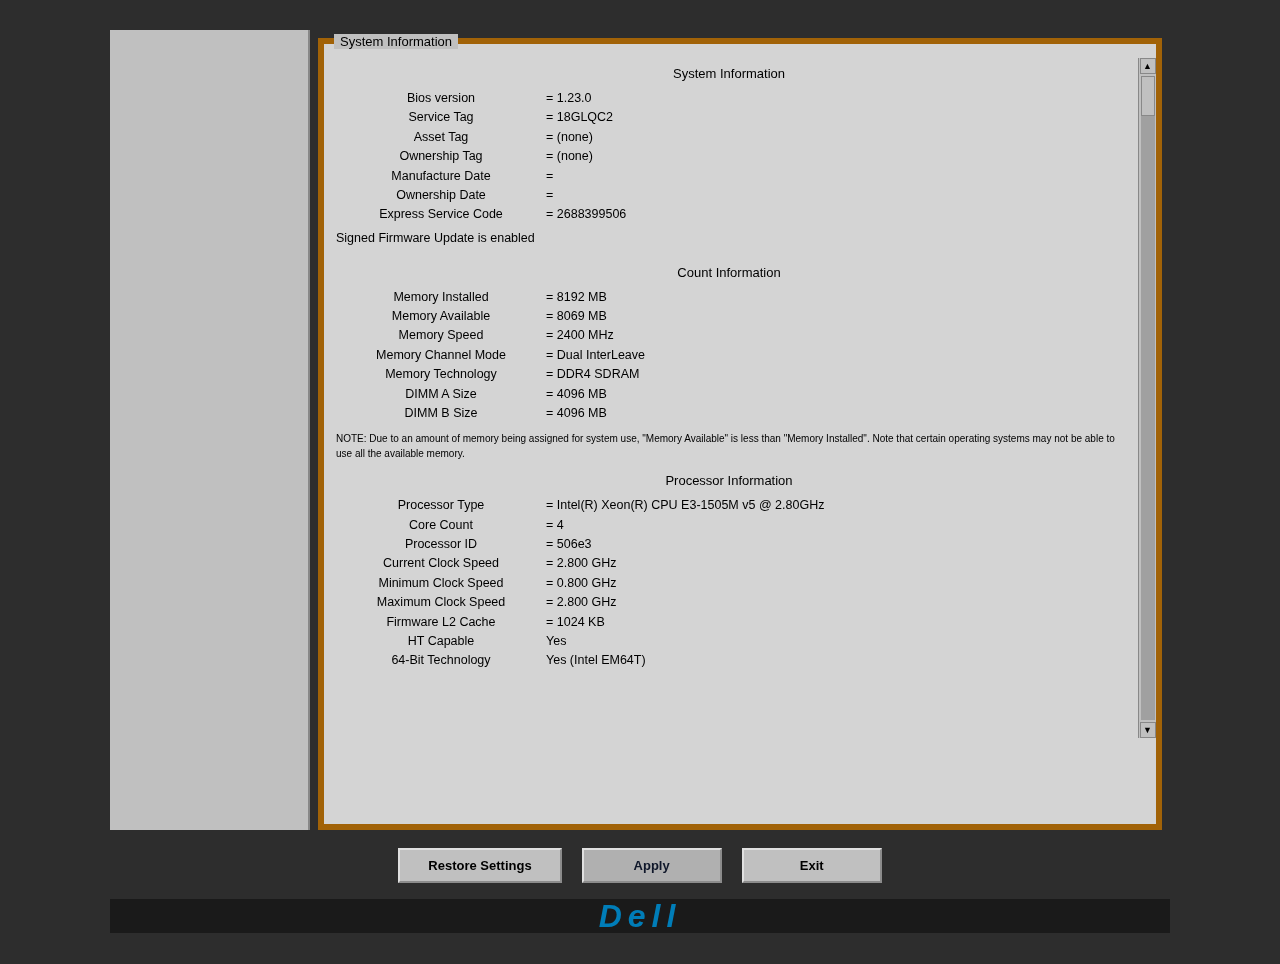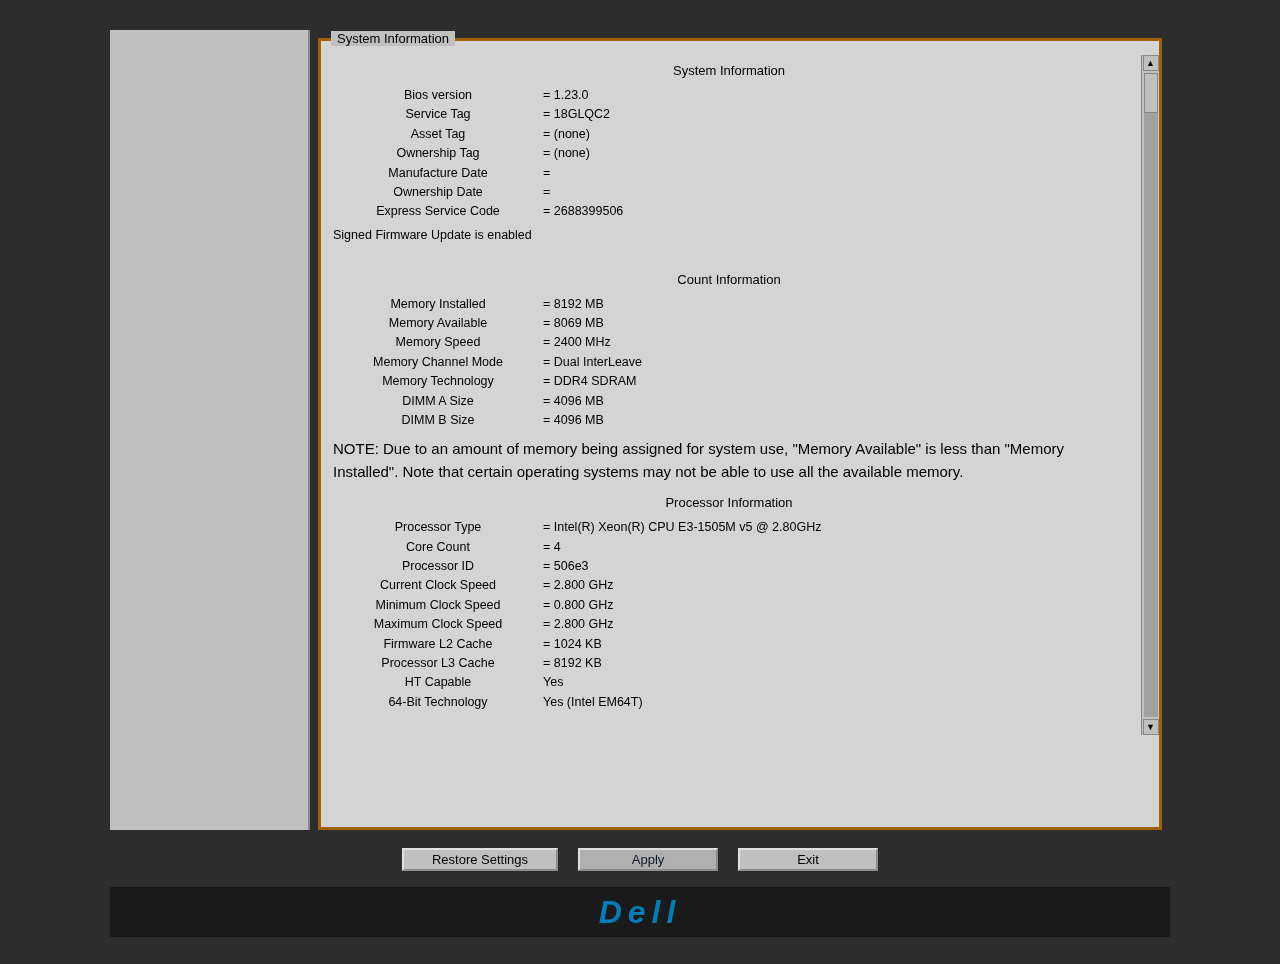--- a/index.html
+++ b/index.html
@@ -28,21 +28,21 @@
       background: #c0c0c0;
       border-right: 2px solid #888;
       min-height: 700px;
     }
     .main-area {
       flex: 1;
       display: flex;
       flex-direction: column;
     }
     .system-info-box {
-      border: 3px solid #a16207;
+      border: 6px solid #a16207;
       margin: 8px 8px 0 8px;
       background: #d4d4d4;
       position: relative;
       flex: 1;
     }
     .system-info-title {
       position: absolute;
       top: -10px;
       left: 10px;
       background: #c0c0c0;
@@ -127,60 +127,61 @@
     }
     .info-label {
       width: 210px;
       min-width: 210px;
       text-align: center;
     }
     .info-value {
       flex: 1;
     }
     .note-text {
-      font-size: 15px;
+      font-size: 10px;
       color: #000;
       line-height: 1.5;
       margin: 8px 0 12px 0;
     }
     .divider-space {
       height: 10px;
     }
     .firmware-text {
       font-size: 12.5px;
-      margin: 6px 0 20px 0;
+      margin: 6px 0 10px 0;
     }
     .bottom-bar {
       display: flex;
       flex-direction: row;
       justify-content: center;
       align-items: center;
       gap: 20px;
       padding: 18px 0 16px 0;
       background: #2d2d2d;
       width: 1060px;
     }
     .bios-btn {
       background: #c0c0c0;
       border: 2px outset #e0e0e0;
-      padding: 2px 28px;
+      padding: 8px 28px;
       font-size: 13px;
       cursor: pointer;
       color: #000;
       min-width: 140px;
       text-align: center;
+      font-weight: bold;
     }
     .bios-btn.disabled {
       color: #0f172a;
       background: #b0b0b0;
     }
     .dell-logo-area {
       width: 1060px;
       background: #1a1a1a;
-      height: 50px;
+      height: 34px;
       display: flex;
       align-items: center;
       justify-content: center;
     }
     .dell-logo {
       font-size: 32px;
       font-weight: bold;
       color: #007db8;
       letter-spacing: 6px;
       font-style: italic;
@@ -292,24 +293,20 @@
                 <span class="info-label">Minimum Clock Speed</span>
                 <span class="info-value">= 0.800 GHz</span>
               </div>
               <div class="info-row">
                 <span class="info-label">Maximum Clock Speed</span>
                 <span class="info-value">= 2.800 GHz</span>
               </div>
               <div class="info-row">
                 <span class="info-label">Firmware L2 Cache</span>
                 <span class="info-value">= 1024 KB</span>
-              </div>
-              <div class="info-row">
-                <span class="info-label">Processor L3 Cache</span>
-                <span class="info-value">= 8192 KB</span>
               </div>
               <div class="info-row">
                 <span class="info-label">HT Capable</span>
                 <span class="info-value">Yes</span>
               </div>
               <div class="info-row">
                 <span class="info-label">64-Bit Technology</span>
                 <span class="info-value">Yes (Intel EM64T)</span>
               </div>
             </div>

